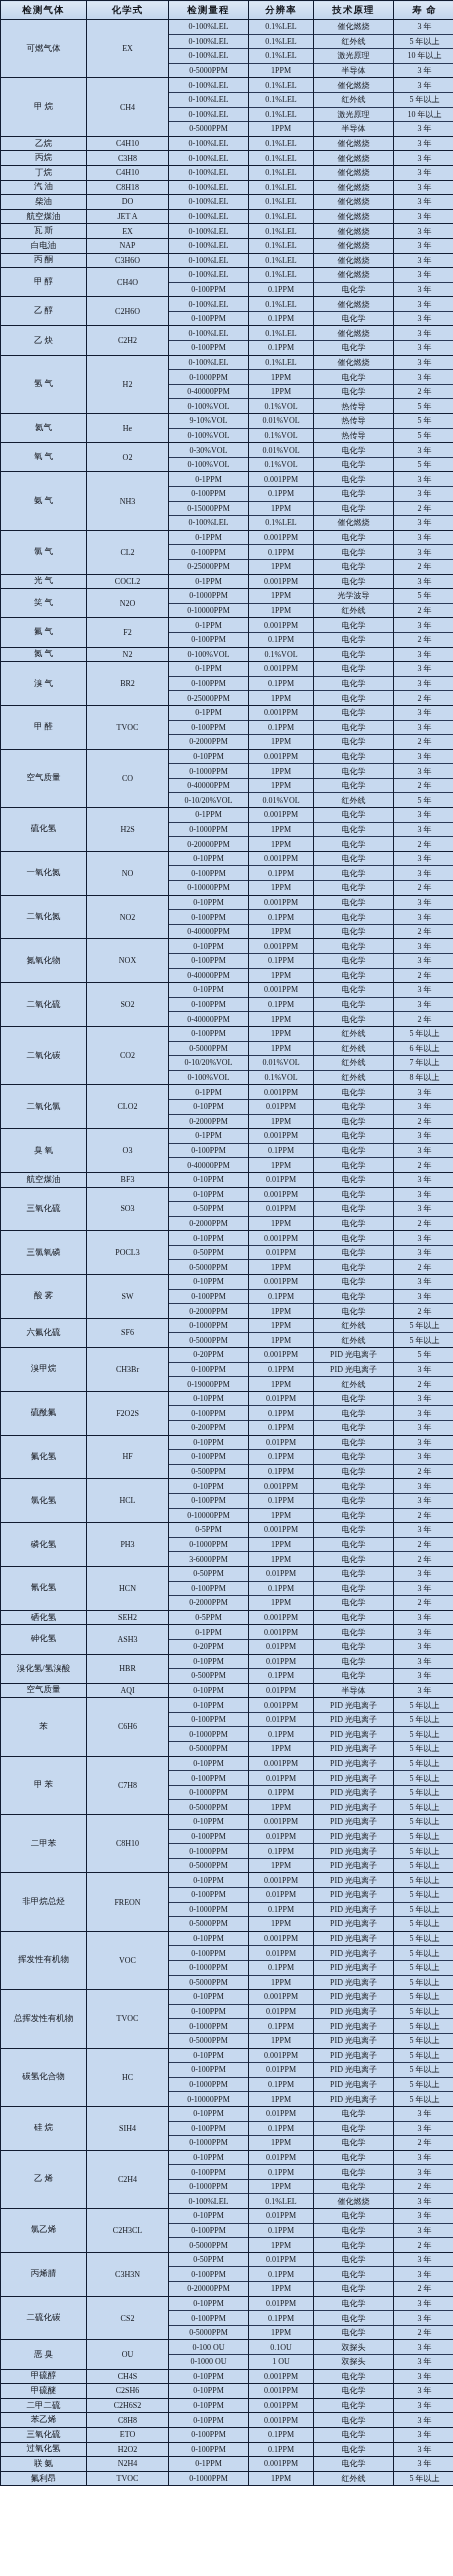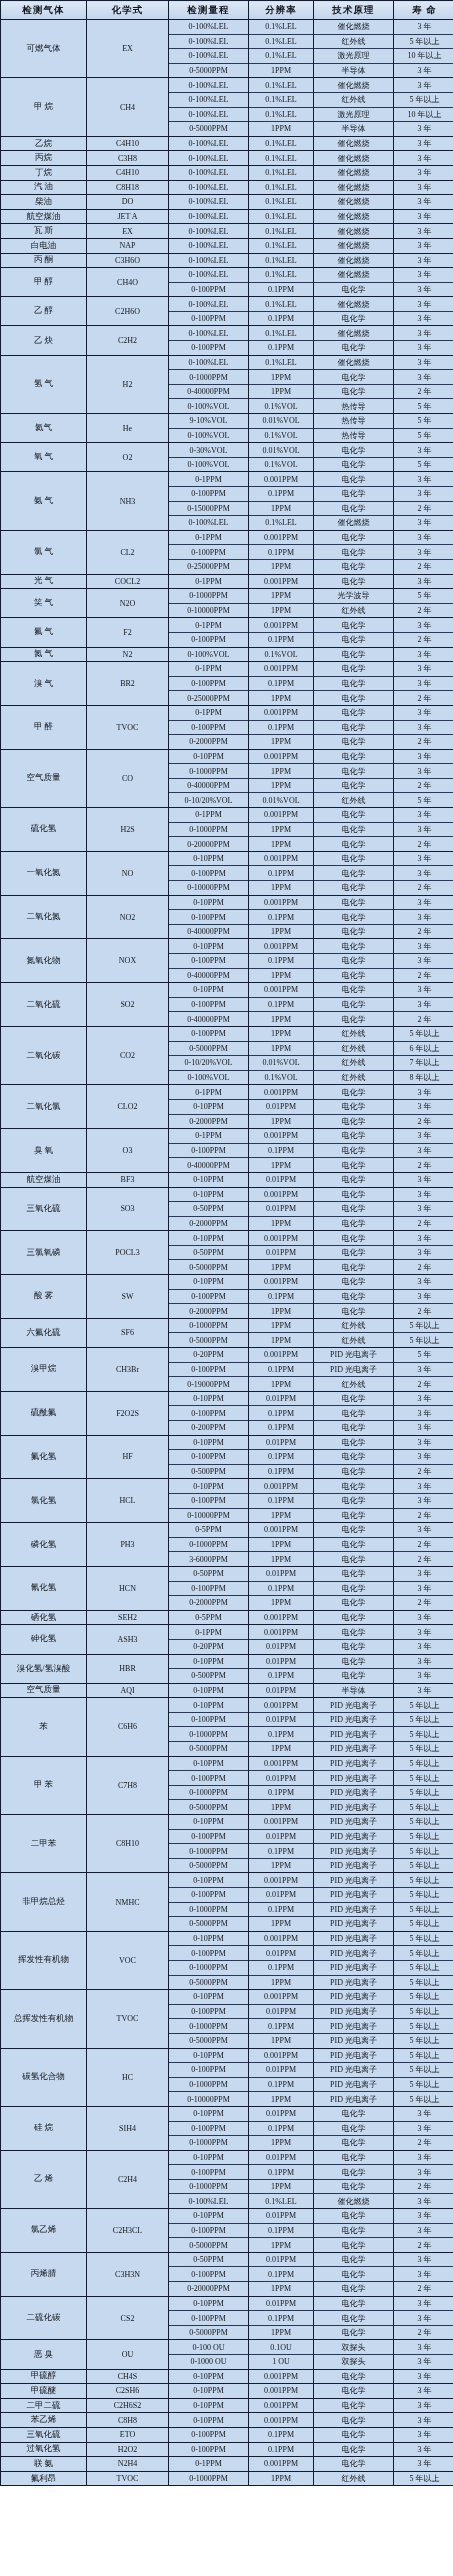--- a/index.html
+++ b/index.html
@@ -930,21 +930,21 @@
           <td>5 年以上</td>
         </tr>
         <tr>
           <td>0-5000PPM</td>
           <td>1PPM</td>
           <td>PID 光电离子</td>
           <td>5 年以上</td>
         </tr>
         <tr class="group-start">
           <td class="gas" rowspan="4">非甲烷总烃</td>
-          <td class="formula" rowspan="4">NMHC</td>
+          <td class="formula" rowspan="4">FREON</td>
           <td>0-10PPM</td>
           <td>0.001PPM</td>
           <td>PID 光电离子</td>
           <td>5 年以上</td>
         </tr>
         <tr>
           <td>0-100PPM</td>
           <td>0.01PPM</td>
           <td>PID 光电离子</td>
           <td>5 年以上</td>

